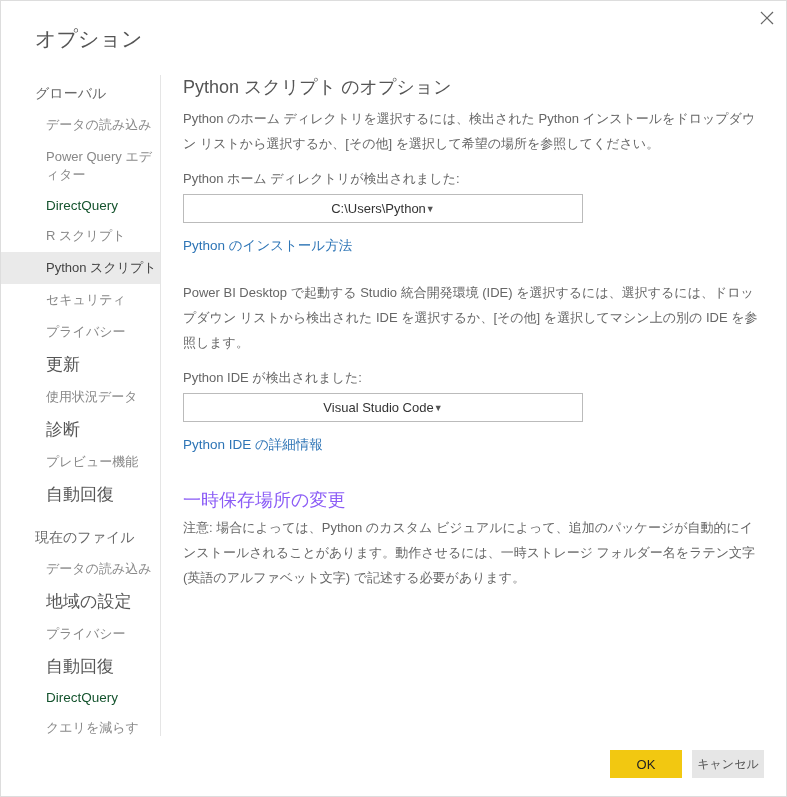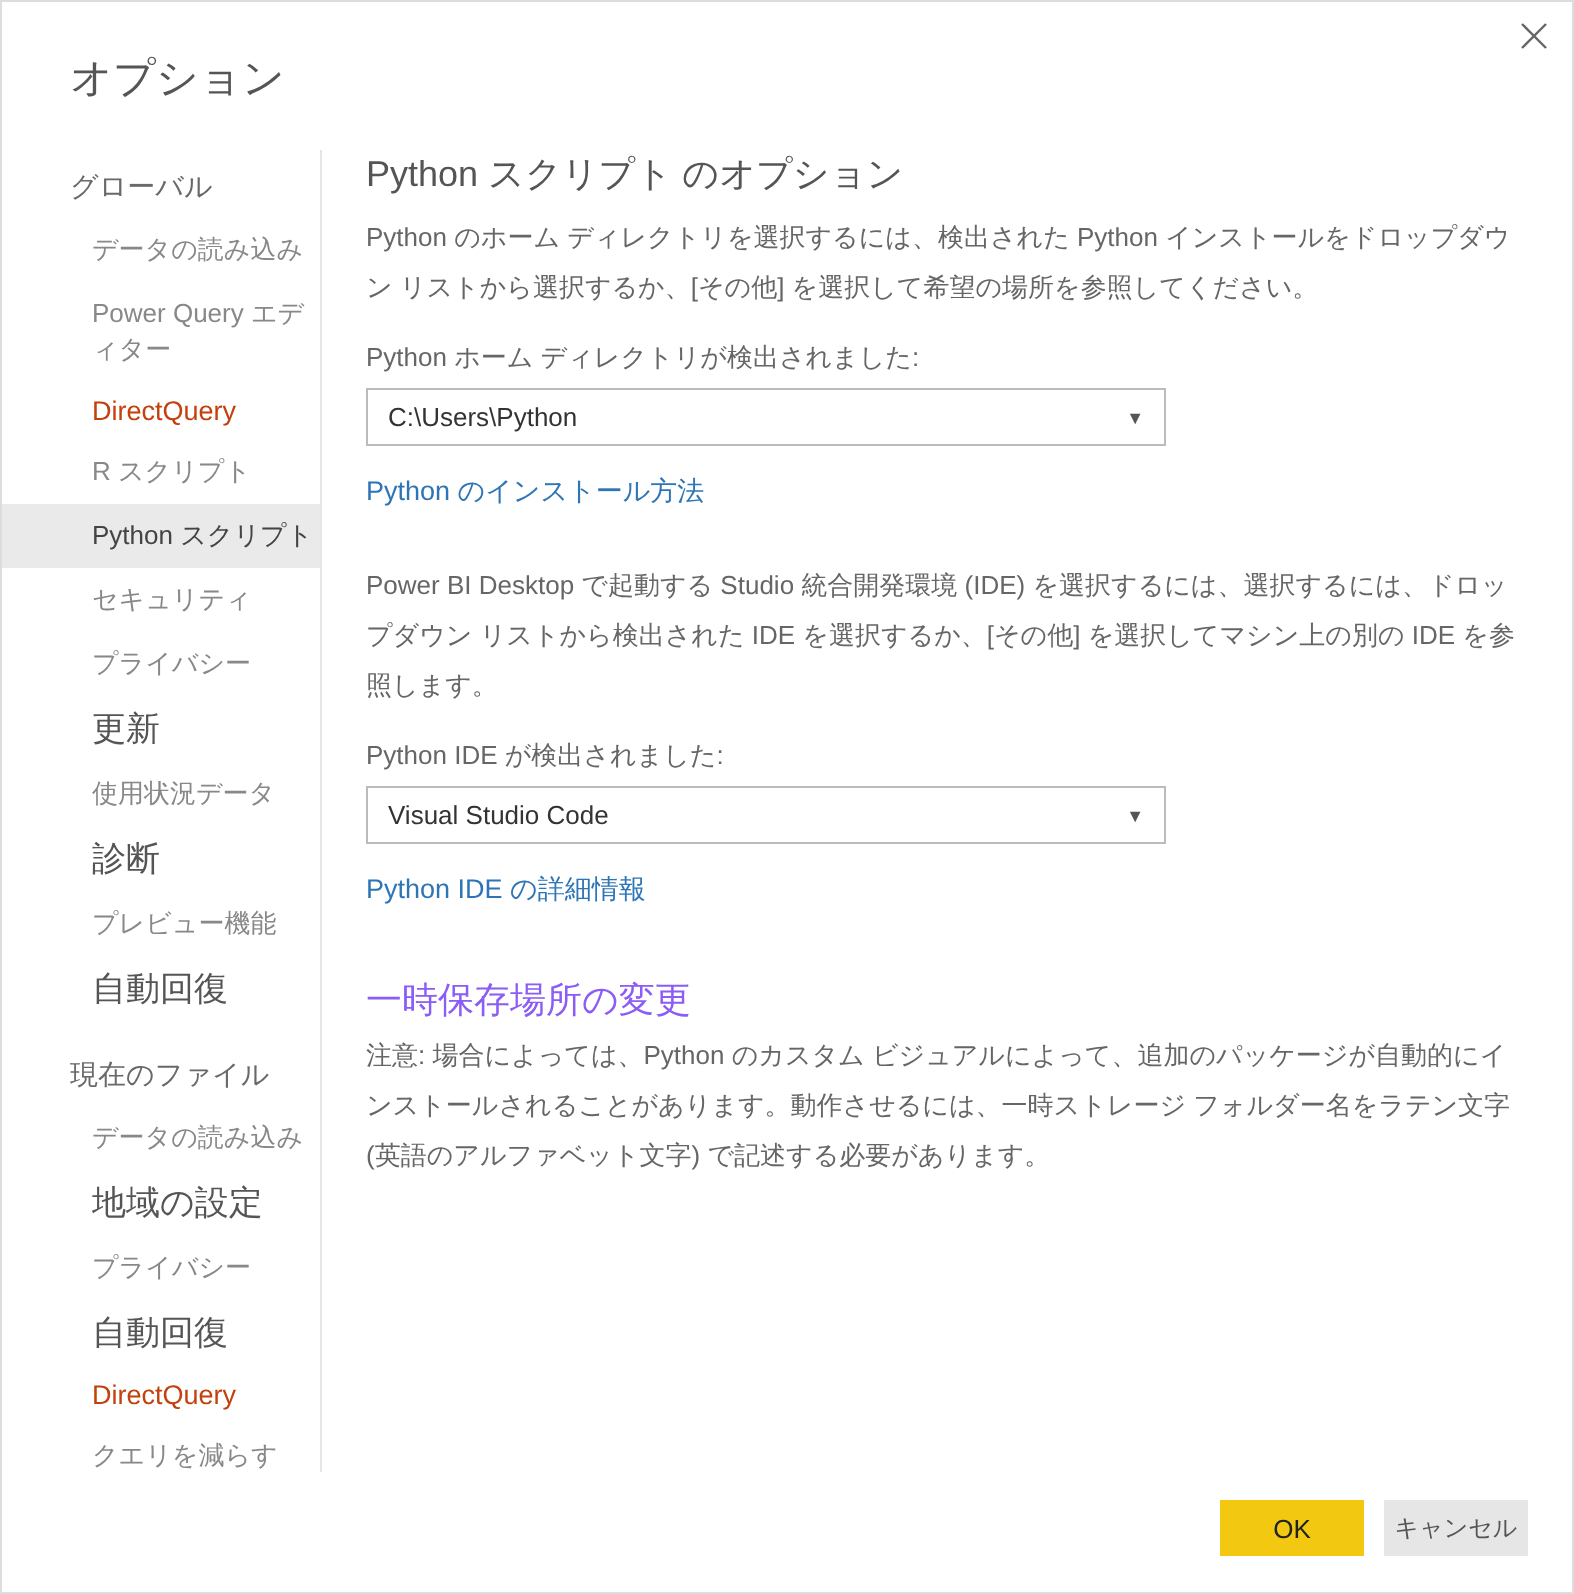--- a/index.html
+++ b/index.html
@@ -67,21 +67,21 @@
       font-weight: 400;
     }
     .sidebar-item {
       font-size: 13px;
       color: #888;
       padding: 7px 0 7px 45px;
       cursor: pointer;
       font-weight: 400;
     }
     .sidebar-item.direct {
-      color: #c2410c;
+      color: #14532d;
       font-size: 13.5px;
     }
     .sidebar-item.selected {
       background: #eaeaea;
       color: #444;
     }
     .content {
       flex: 1;
       padding: 0 20px 0 22px;
       overflow-y: auto;
@@ -103,21 +103,21 @@
       color: #666;
       margin-bottom: 6px;
     }
     .dropdown {
       width: 400px;
       height: 29px;
       border: 1px solid #bbb;
       background: #fff;
       display: flex;
       align-items: center;
-      justify-content: space-between;
+      justify-content: center;
       padding: 0 10px;
       cursor: pointer;
       margin-bottom: 14px;
       font-size: 13px;
       color: #333;
     }
     .dropdown-caret {
       font-size: 9px;
       color: #555;
     }

